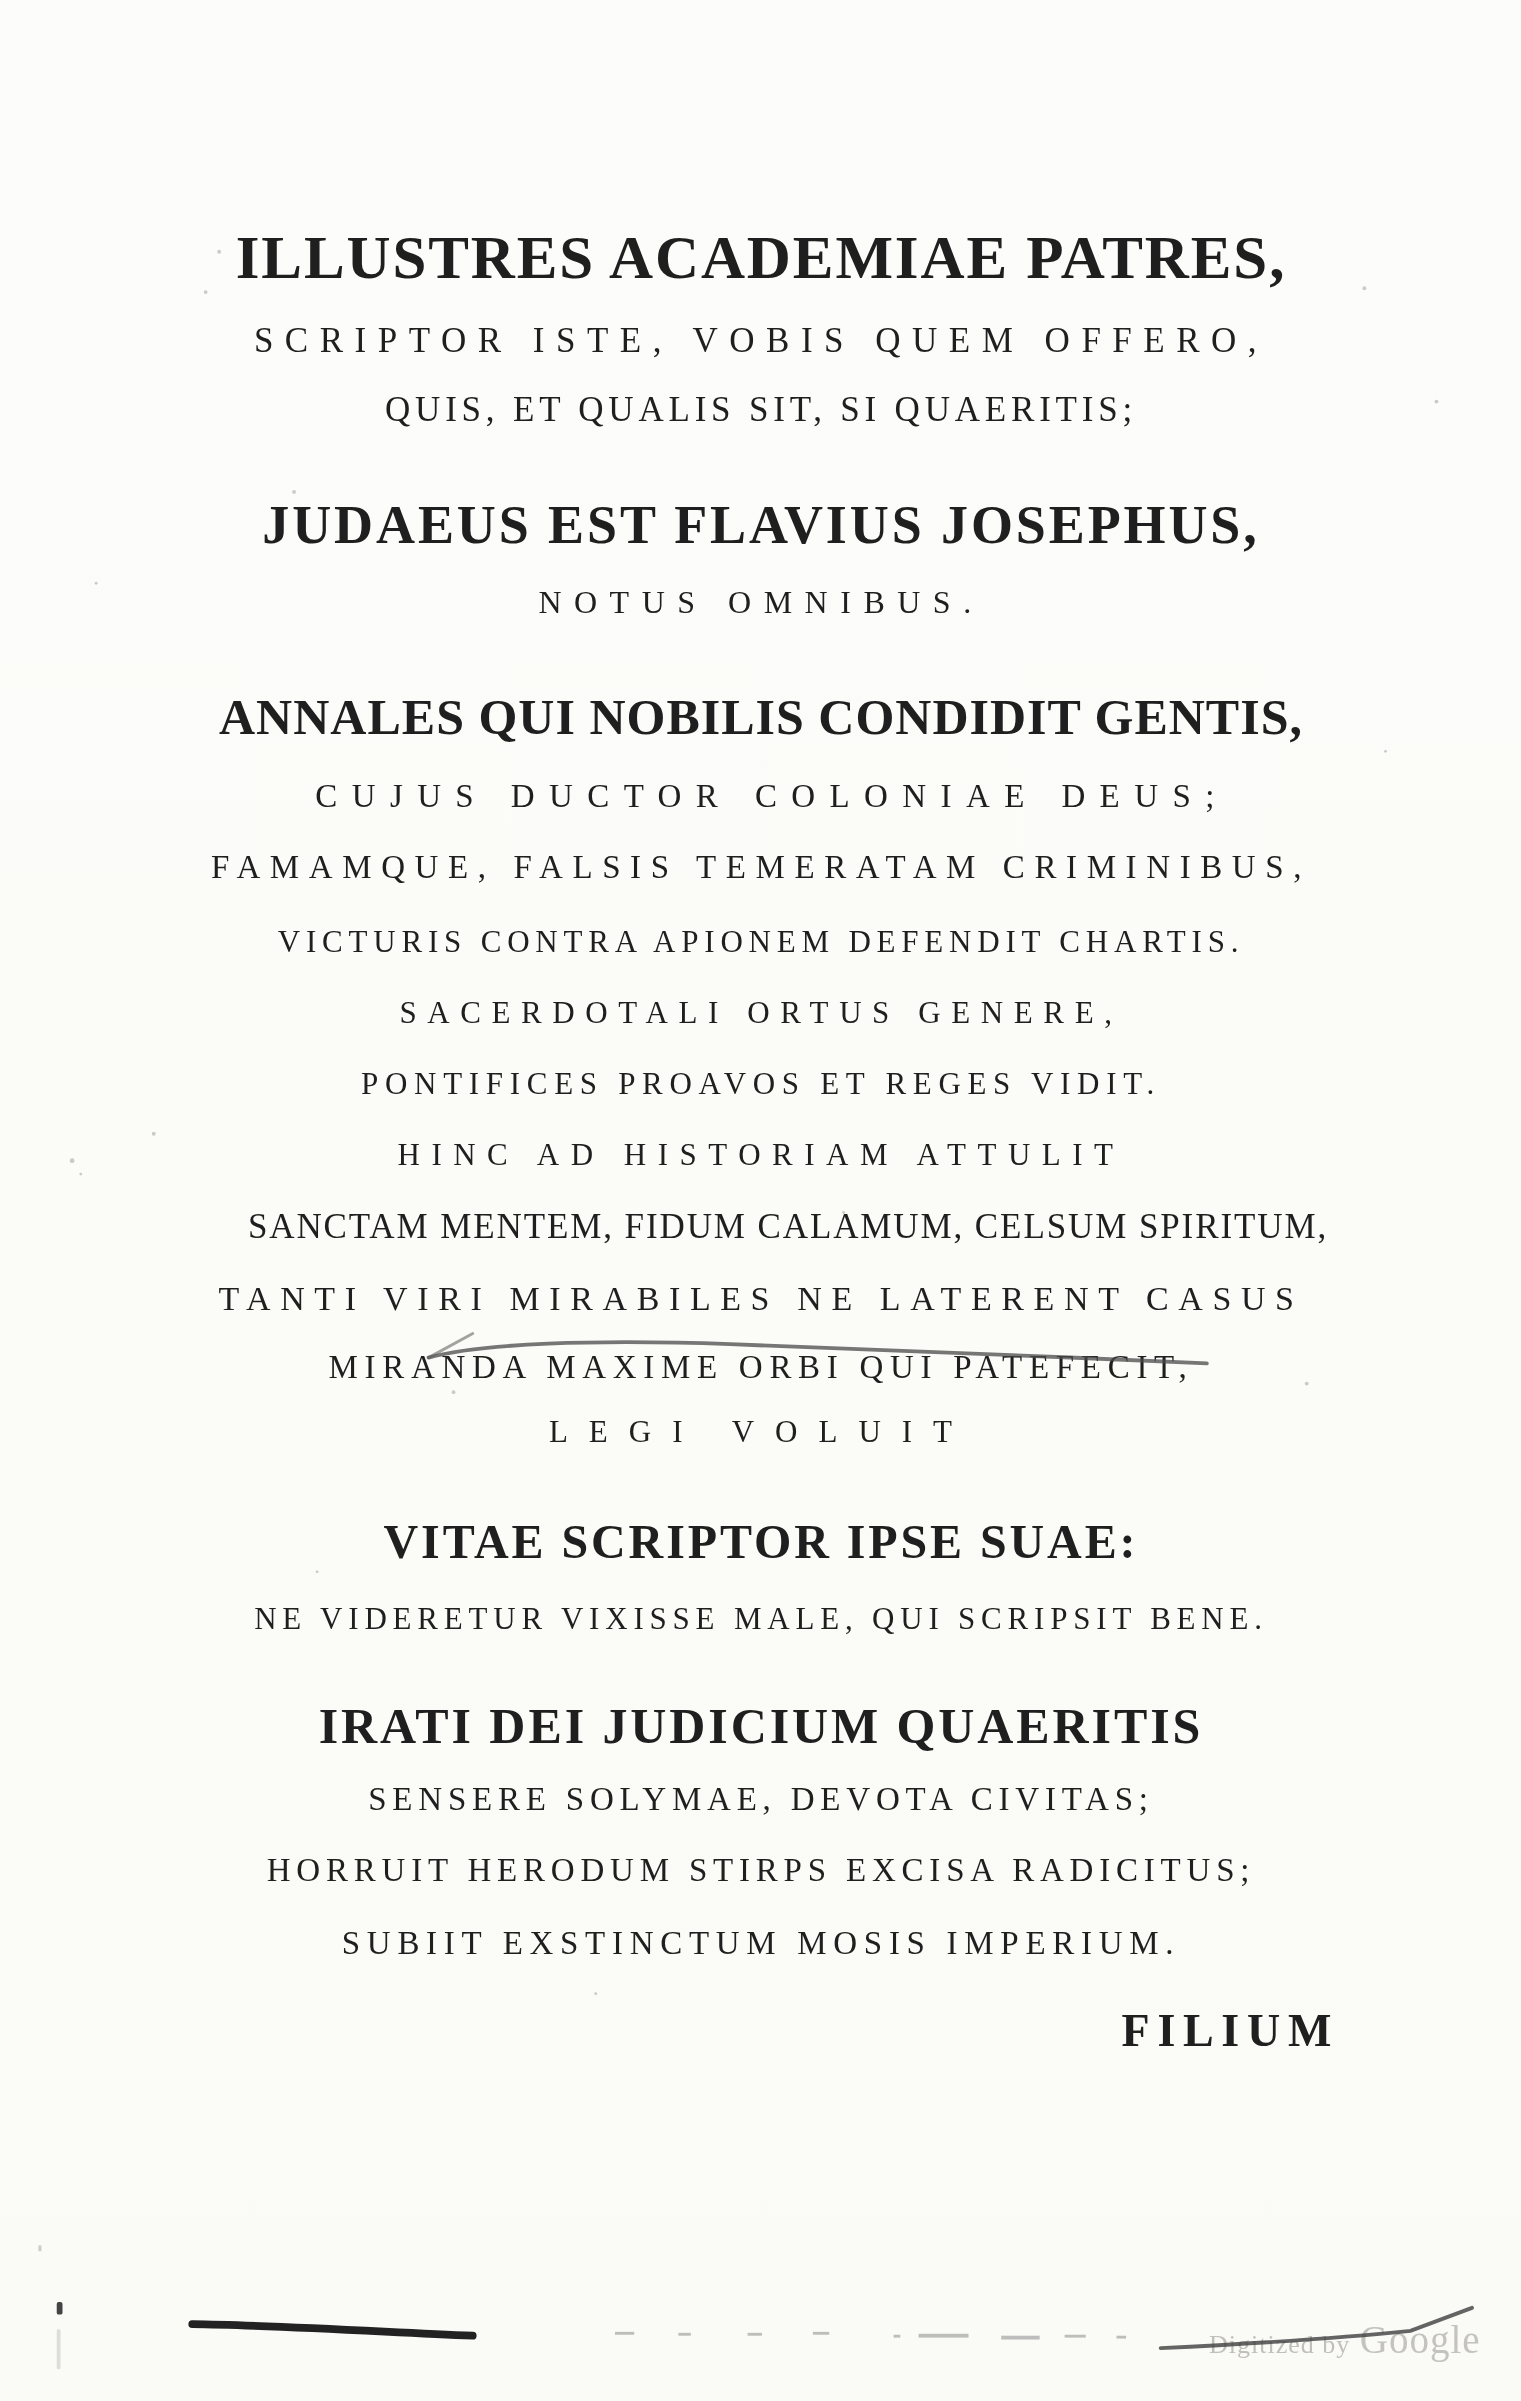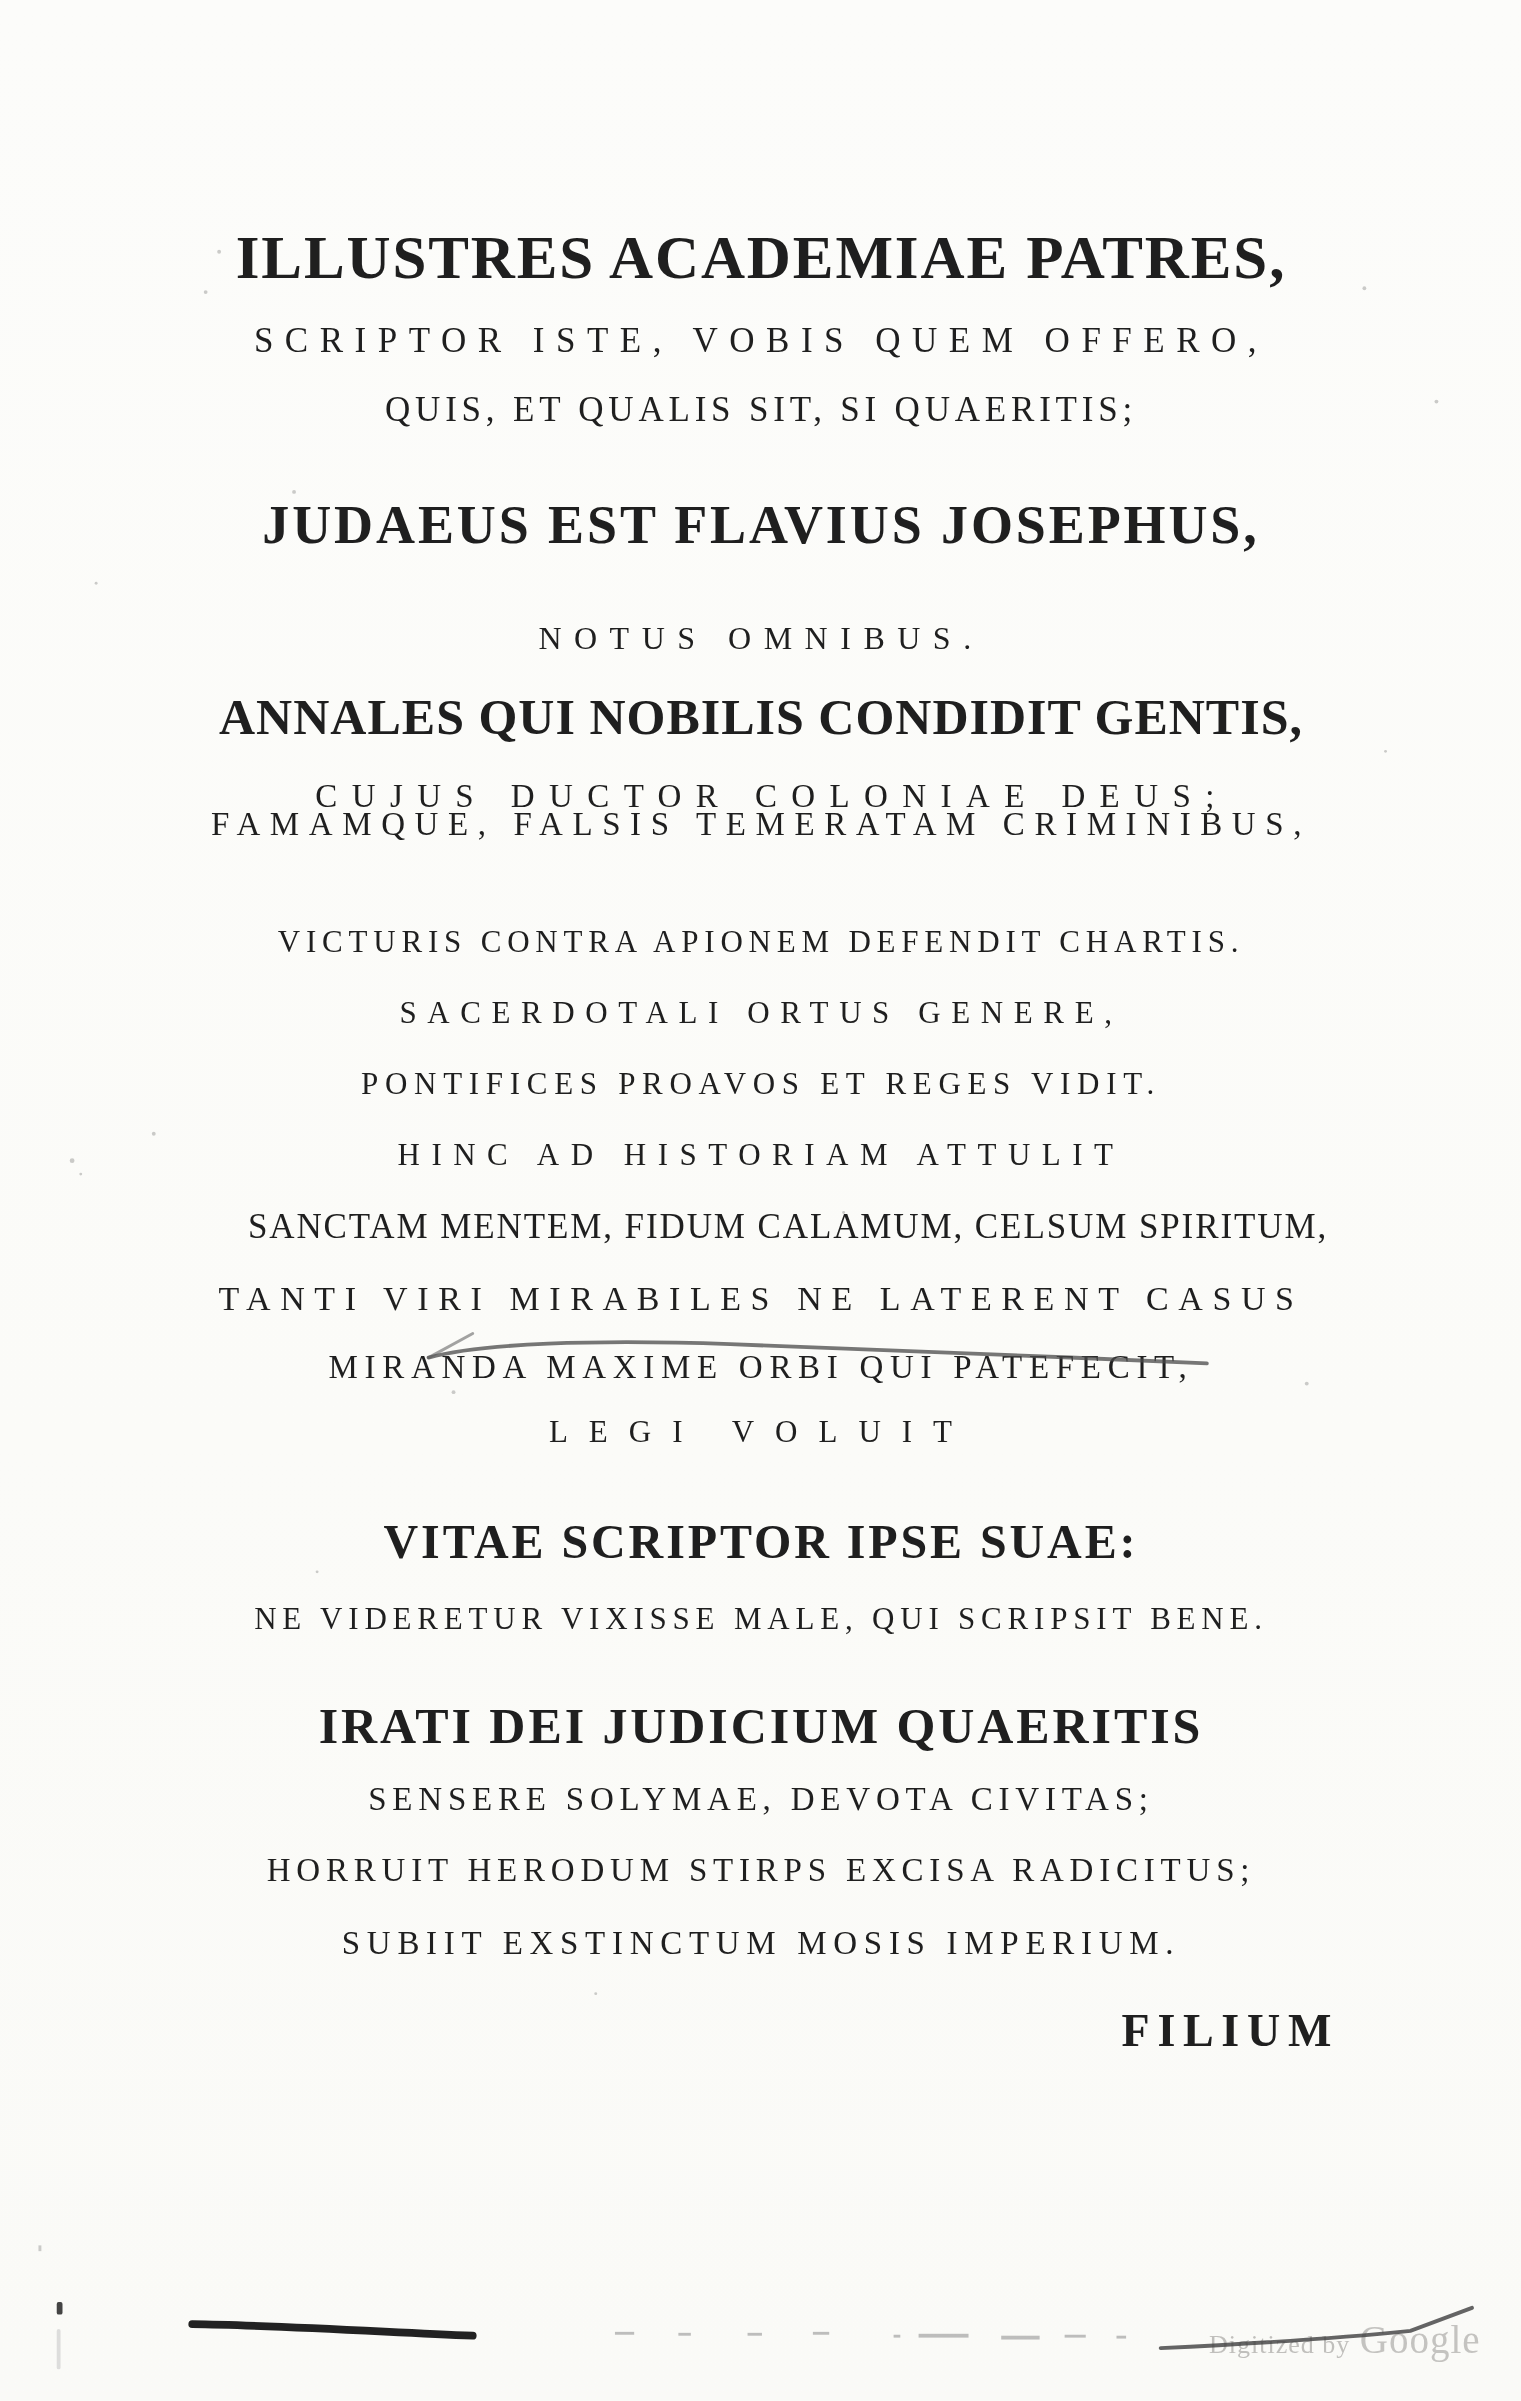--- a/index.html
+++ b/index.html
@@ -18,24 +18,24 @@
     position:absolute;left:0;width:100%;
     text-align:center;white-space:nowrap;
     color:#1f1f1f;
     font-family:"Liberation Serif",serif;
   }
   
   .l0{top:223px;font-size:61px;font-weight:bold;letter-spacing:1.9px;}
   .l1{top:321px;font-size:35px;letter-spacing:11.5px;}
   .l2{top:390px;font-size:35px;letter-spacing:4.8px;}
   .l3{top:494px;font-size:54px;font-weight:bold;letter-spacing:2.9px;}
-  .l4{top:584px;font-size:32px;letter-spacing:12.5px;margin-top:36px;}
+  .l4{top:584px;font-size:32px;letter-spacing:12.5px;}
   .l5{top:688px;font-size:50px;font-weight:bold;letter-spacing:1px;}
   .l6{top:778px;font-size:33px;letter-spacing:14.4px;padding-left:11px;}
-  .l7{top:806px;font-size:33px;letter-spacing:9.6px;}
+  .l7{top:849px;font-size:33px;letter-spacing:9.6px;}
   .l8{top:924px;font-size:31px;letter-spacing:5.8px;}
   .l9{top:995px;font-size:31px;letter-spacing:10.6px;}
   .l10{top:1066px;font-size:31px;letter-spacing:6.7px;}
   .l11{top:1137px;font-size:31px;letter-spacing:11.5px;}
   .l12{top:1207px;font-size:35px;letter-spacing:1.9px;margin-left:27px;}
   .l13{top:1280px;font-size:34px;letter-spacing:9.6px;}
   .l14{top:1349px;font-size:33px;letter-spacing:6.7px;}
   .l15{top:1414px;font-size:31px;letter-spacing:21px;}
   .l16{top:1514px;font-size:48px;font-weight:bold;letter-spacing:2.9px;}
   .l17{top:1601px;font-size:31px;letter-spacing:5.8px;}

